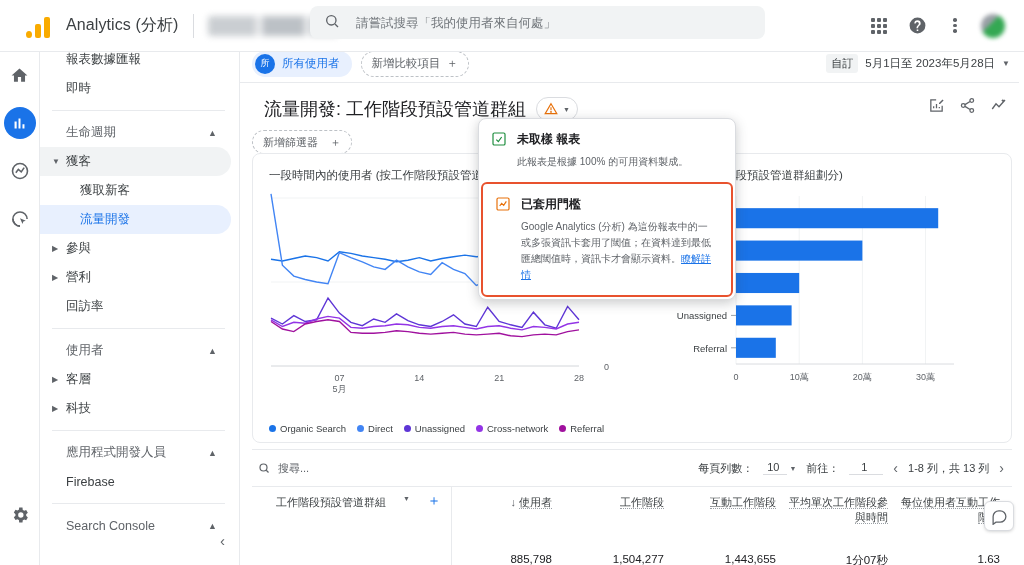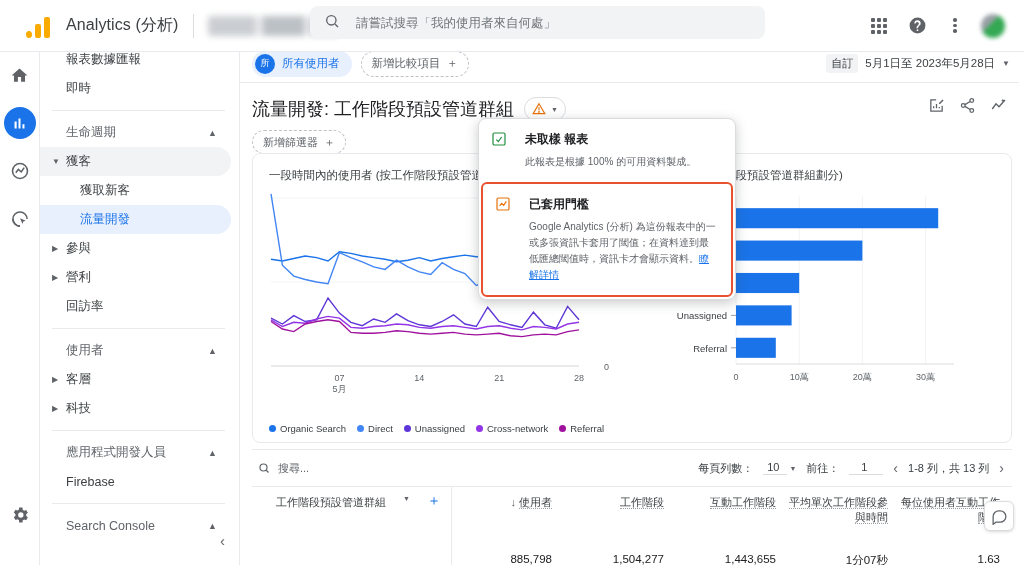--- a/index.html
+++ b/index.html
@@ -110,29 +110,29 @@
     border-radius: 13px; padding: 0 10px; font-size: 11.5px; color: #5f6368;
     margin-left: 9px; cursor: pointer; gap: 6px;
   }
   .daterange {
     position: absolute; right: 14px; display: flex; align-items: center;
     font-size: 11.5px; color: #3c4043; gap: 7px; cursor: pointer;
   }
   .dr-tag { background: #f1f3f4; border-radius: 3px; padding: 2px 5px; font-size: 11px; color: #3c4043; }
 
   .title-row { display: flex; align-items: center; padding: 14px 0 0 12px; }
-  .page-title { font-size: 18px; color: #202124; font-weight: 400; }
+  .page-title { font-size: 18px; color: #202124; font-weight: 400; margin-left: 12px; }
   .warn-pill {
     display: flex; align-items: center; gap: 5px; margin-left: 10px;
     border: 1px solid #dadce0; border-radius: 13px; height: 24px; padding: 0 7px; cursor: pointer;
   }
   .filter-chip {
     display: inline-flex; align-items: center; height: 24px; border: 1px dashed #bdc1c6;
     border-radius: 13px; padding: 0 10px; font-size: 11px; color: #5f6368;
-    margin: 9px 0 0 12px; gap: 6px; cursor: pointer;
+    margin: 9px 0 0 12px; gap: 12px; cursor: pointer;
   }
   .chart-actions { position: absolute; right: 16px; top: 52px; display: flex; gap: 14px; }
   .chart-actions .ca { cursor: pointer; }
 
   
   .cards {
     position: absolute; top: 108px; left: 12px; width: 760px; height: 290px;
     background: #fff; border: 1px solid #e8eaed; border-radius: 8px; display: flex;
   }
   .card-half { width: 50%; padding: 14px 16px; position: relative; }
@@ -171,21 +171,21 @@
   .tt-dim { width: 200px; border-right: 1px solid #e8eaed; height: 100%; }
   .tt-metrics { display: flex; flex: 1; }
   .tt { flex: 1; text-align: right; padding-right: 12px; font-size: 11.5px; color: #202124; }
 
   
   .popup {
     position: absolute; left: 478px; top: 118px; width: 258px;
     background: #fff; border-radius: 8px; border: 1px solid #dadce0;
     box-shadow: 0 3px 12px rgba(60,64,67,.28); z-index: 60; overflow: hidden;
   }
-  .pp-sec { padding: 12px 14px 12px 12px; display: flex; gap: 18px; }
+  .pp-sec { padding: 12px 14px 12px 12px; display: flex; gap: 10px; }
   .pp-body { font-size: 10px; color: #5f6368; line-height: 16px; margin-top: 6px; }
   .pp-title { font-size: 12px; color: #202124; font-weight: 700; }
   .pp-hl { border: 2px solid #e8522e; border-radius: 6px; margin: 0 2px 2px 2px; }
   .pp-link { color: #1a73e8; text-decoration: underline; }
 
   
   .fb {
     position: absolute; right: 10px; bottom: 34px; width: 30px; height: 30px;
     background: #fff; border: 1px solid #dadce0; border-radius: 6px;
     display: flex; align-items: center; justify-content: center;

